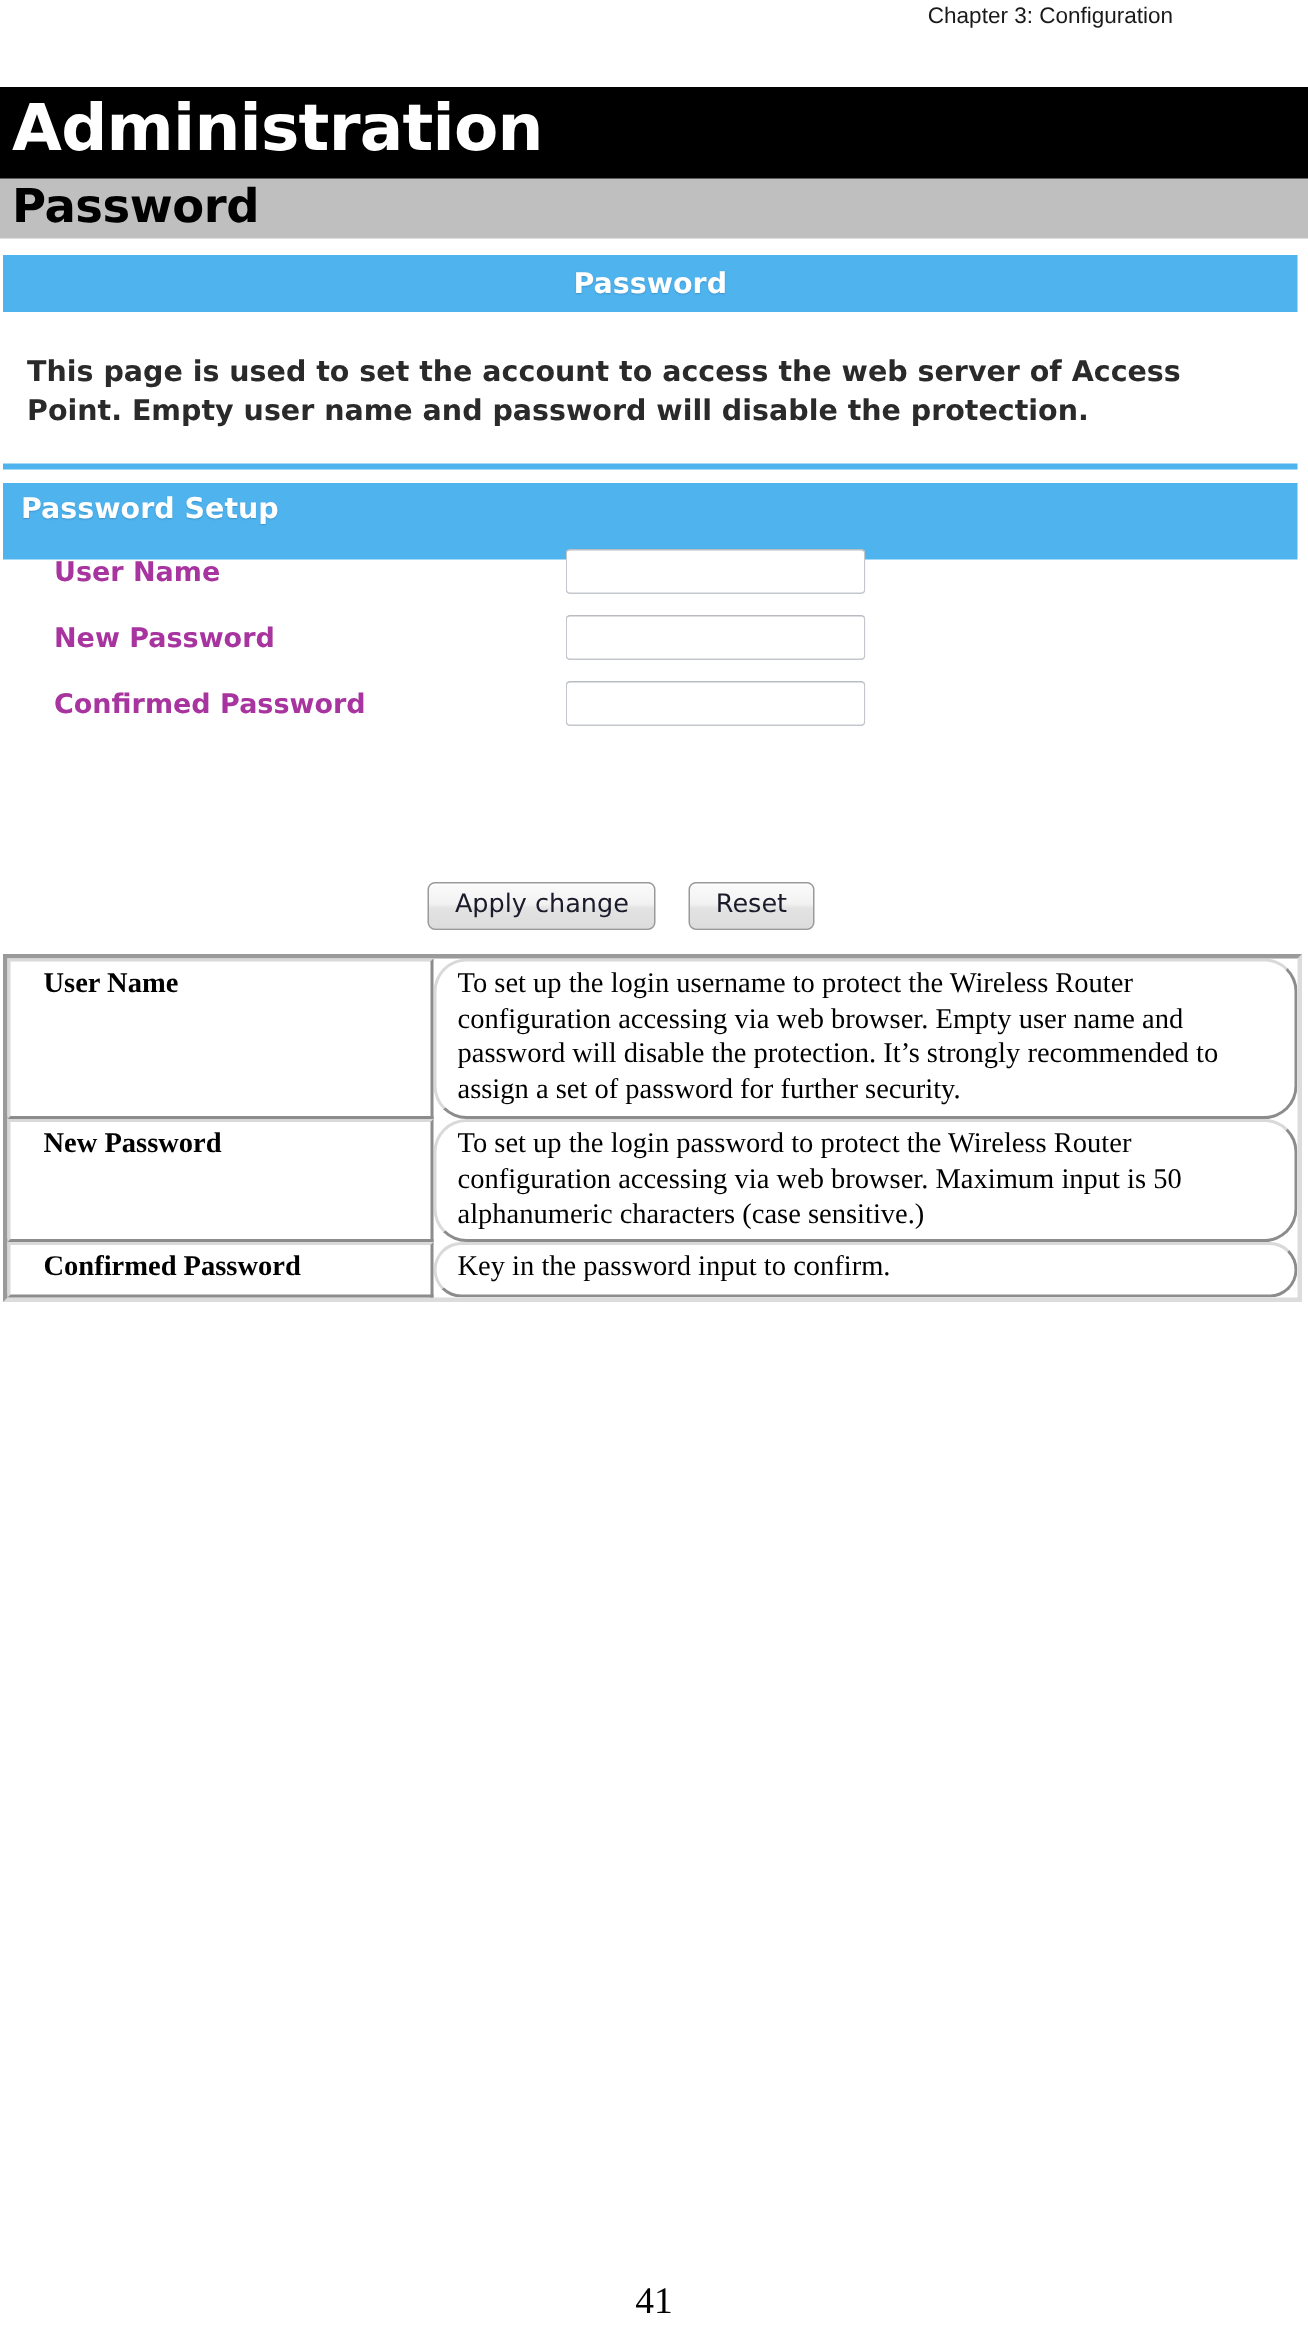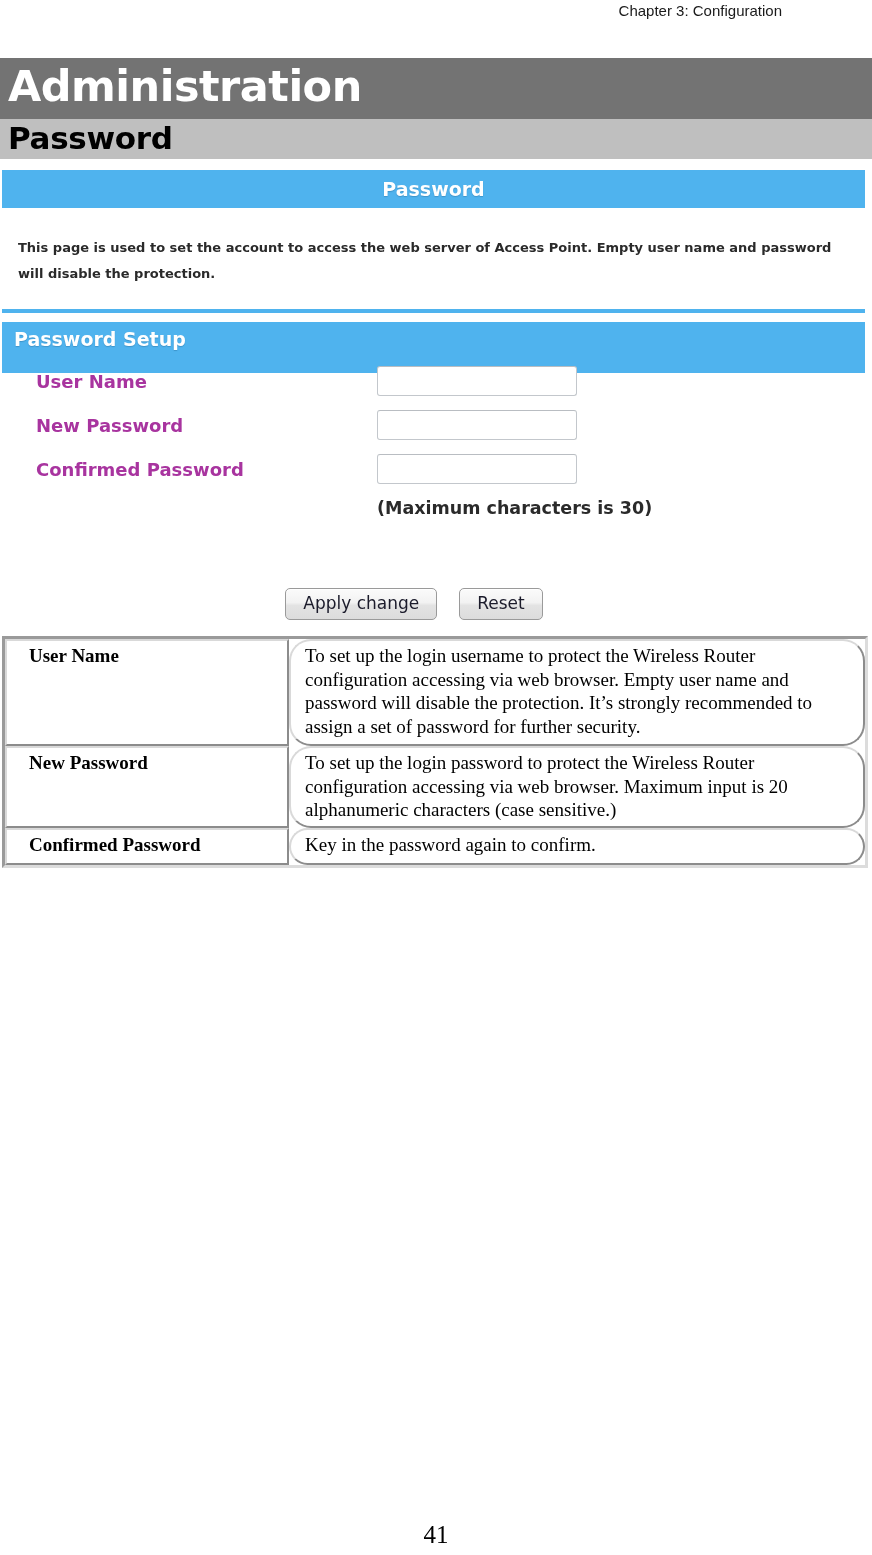--- a/index.html
+++ b/index.html
@@ -32,21 +32,21 @@
     line-height: 22px;
   }
 
   
   .title-band {
     position: absolute;
     top: 58px;
     left: 0;
     width: 872px;
     height: 72px;
-    background: #737373;
+    background: #000000;
   }
   .title-band .title-text {
     position: absolute;
     left: 8px;
     top: 2px;
     font-family: "DejaVu Sans", sans-serif;
     font-weight: bold;
     font-size: 43px;
     letter-spacing: -0.5px;
     color: #ffffff;
@@ -119,21 +119,21 @@
     text-shadow: 0 1px 1px rgba(40,110,160,0.45);
   }
 
   .intro-text {
     position: absolute;
     left: 18px;
     top: 65px;
     width: 820px;
     font-family: "DejaVu Sans", sans-serif;
     font-weight: bold;
-    font-size: 13px;
+    font-size: 19px;
     color: #2a2a2a;
     line-height: 26px;
   }
 
   .rule {
     position: absolute;
     left: 2px;
     top: 139px;
     width: 863px;
     height: 4px;
@@ -298,40 +298,39 @@
     <div class="form-row">
       <div class="form-label">New Password</div>
       <input class="form-input" type="text" value="" style="">
     </div>
 
     <div class="form-row">
       <div class="form-label">Confirmed Password</div>
       <input class="form-input" type="text" value="" style="">
     </div>
 
-    <div class="max-chars">(Maximum characters is 30)</div>
   </div>
 
   <div class="button-row">
     <button class="ui-button">Apply change</button>
     <button class="ui-button">Reset</button>
   </div>
 
 </div>
 
 <table class="desc-table">
   <tbody>
     <tr class="row-user-name">
       <td class="term">User Name</td>
       <td class="definition">To set up the login username to protect the Wireless Router configuration accessing via web browser. Empty user name and password will disable the protection. It’s strongly recommended to assign a set of password for further security.</td>
     </tr>
     <tr class="row-new-password">
       <td class="term">New Password</td>
-      <td class="definition">To set up the login password to protect the Wireless Router configuration accessing via web browser. Maximum input is 20 alphanumeric characters (case sensitive.)</td>
+      <td class="definition">To set up the login password to protect the Wireless Router configuration accessing via web browser. Maximum input is 50 alphanumeric characters (case sensitive.)</td>
     </tr>
     <tr class="row-confirmed-password">
       <td class="term">Confirmed Password</td>
-      <td class="definition">Key in the password again to confirm.</td>
+      <td class="definition">Key in the password input to confirm.</td>
     </tr>
   </tbody>
 </table>
 
 <div class="page-number">41</div>
 
 </body></html>

